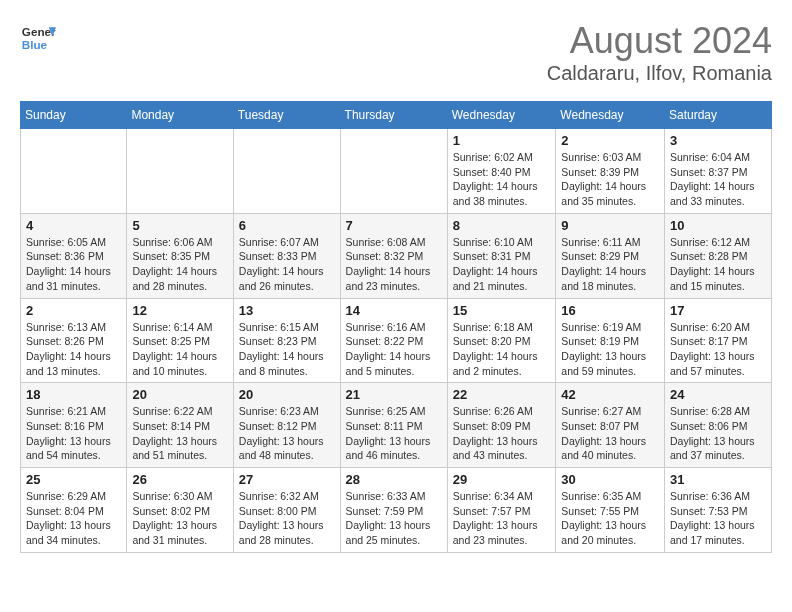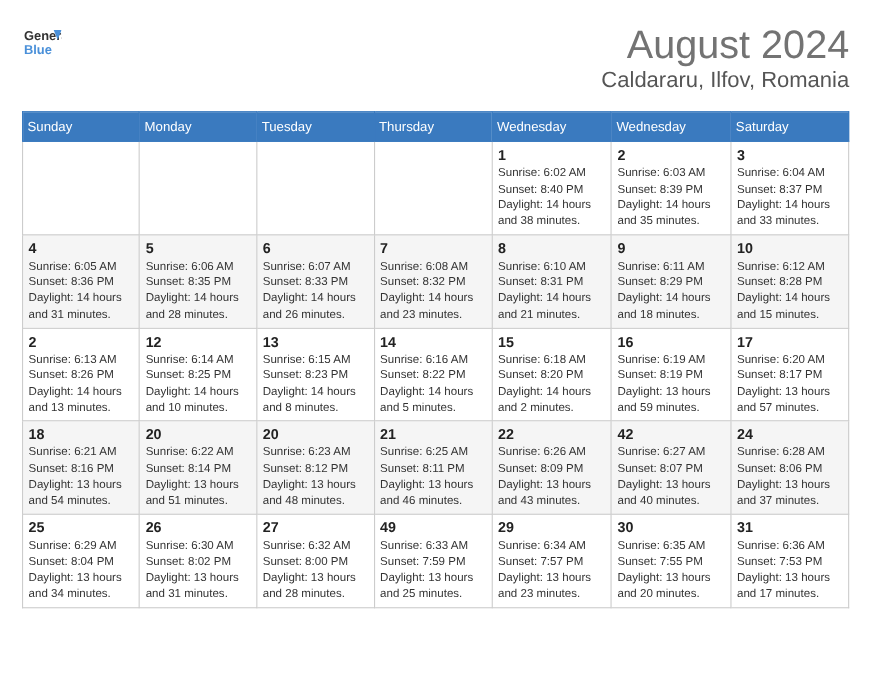--- a/index.html
+++ b/index.html
@@ -224,21 +224,21 @@
         </td>
         <td>
           <div class="day-number">26</div>
           <div class="day-info">Sunrise: 6:30 AM<br>Sunset: 8:02 PM<br>Daylight: 13 hours<br>and 31 minutes.</div>
         </td>
         <td>
           <div class="day-number">27</div>
           <div class="day-info">Sunrise: 6:32 AM<br>Sunset: 8:00 PM<br>Daylight: 13 hours<br>and 28 minutes.</div>
         </td>
         <td>
-          <div class="day-number">49</div>
+          <div class="day-number">28</div>
           <div class="day-info">Sunrise: 6:33 AM<br>Sunset: 7:59 PM<br>Daylight: 13 hours<br>and 25 minutes.</div>
         </td>
         <td>
           <div class="day-number">29</div>
           <div class="day-info">Sunrise: 6:34 AM<br>Sunset: 7:57 PM<br>Daylight: 13 hours<br>and 23 minutes.</div>
         </td>
         <td>
           <div class="day-number">30</div>
           <div class="day-info">Sunrise: 6:35 AM<br>Sunset: 7:55 PM<br>Daylight: 13 hours<br>and 20 minutes.</div>
         </td>

